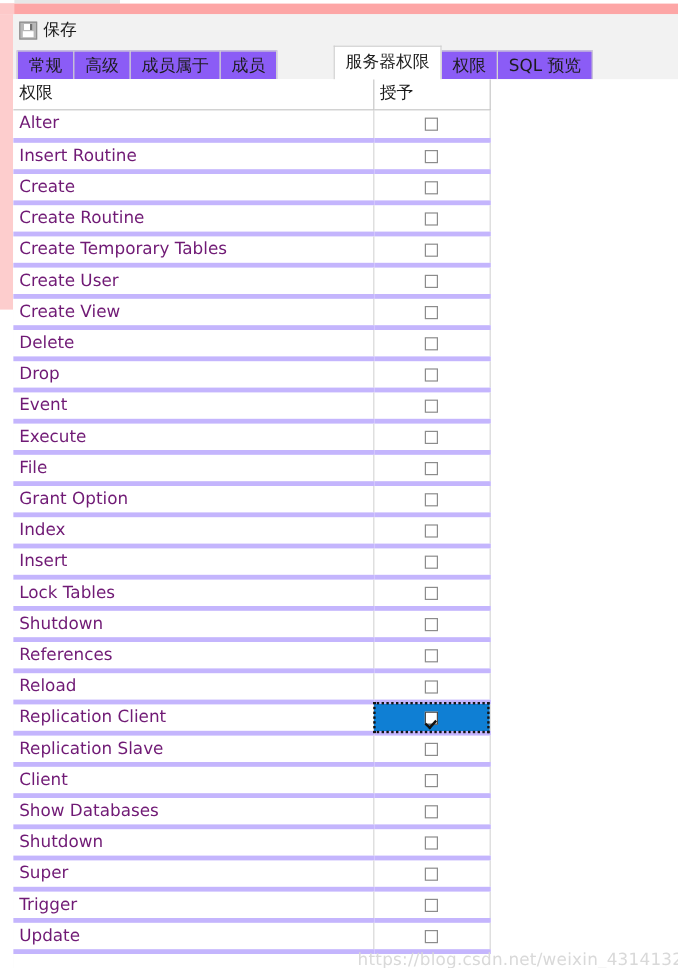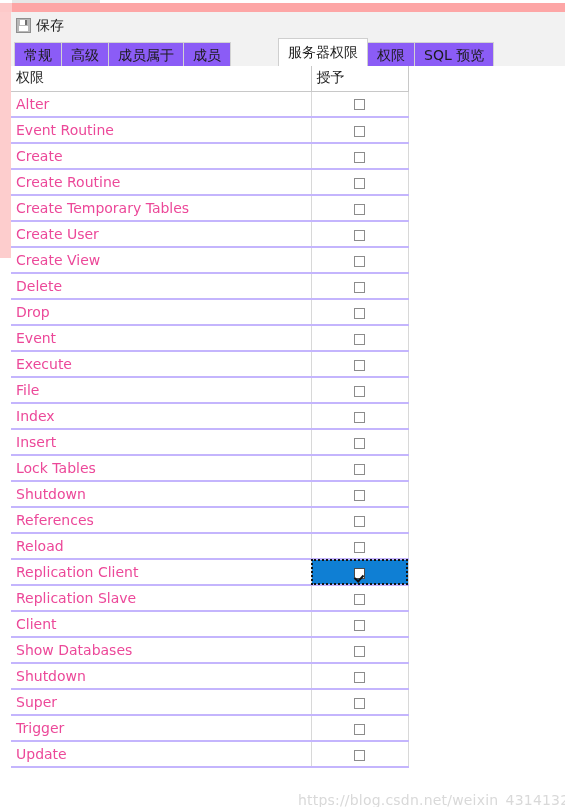--- a/index.html
+++ b/index.html
@@ -156,24 +156,24 @@
     text-align: left;
     padding: 0 0 0 5px;
     background: #ffffff;
     border-right: 1px solid #c8c8c8;
     border-bottom: 1px solid #c8c8c8;
     box-sizing: border-box;
   }
   #grid-table td {
     height: 26px;
     font-size: 14px;
-    color: #ec4899;
+    color: #701a75;
     padding: 0 0 0 5px;
     border-right: 1px solid #d8d8d8;
-    border-bottom: 2px solid #c4b5fd;
+    border-bottom: 4px solid #c4b5fd;
     box-sizing: border-box;
     white-space: nowrap;
     overflow: hidden;
   }
   #grid-table td.grant-cell {
     text-align: center;
     padding: 0;
     position: relative;
   }
   .chk {
@@ -258,21 +258,21 @@
           <th>权限</th>
           <th>授予</th>
         </tr>
       </thead>
       <tbody id="grid-body">
           <tr>
             <td>Alter</td>
             <td class="grant-cell"><span class="chk"></span></td>
           </tr>
           <tr>
-            <td>Event Routine</td>
+            <td>Insert Routine</td>
             <td class="grant-cell"><span class="chk"></span></td>
           </tr>
           <tr>
             <td>Create</td>
             <td class="grant-cell"><span class="chk"></span></td>
           </tr>
           <tr>
             <td>Create Routine</td>
             <td class="grant-cell"><span class="chk"></span></td>
           </tr>
@@ -299,20 +299,24 @@
           <tr>
             <td>Event</td>
             <td class="grant-cell"><span class="chk"></span></td>
           </tr>
           <tr>
             <td>Execute</td>
             <td class="grant-cell"><span class="chk"></span></td>
           </tr>
           <tr>
             <td>File</td>
+            <td class="grant-cell"><span class="chk"></span></td>
+          </tr>
+          <tr>
+            <td>Grant Option</td>
             <td class="grant-cell"><span class="chk"></span></td>
           </tr>
           <tr>
             <td>Index</td>
             <td class="grant-cell"><span class="chk"></span></td>
           </tr>
           <tr>
             <td>Insert</td>
             <td class="grant-cell"><span class="chk"></span></td>
           </tr>

